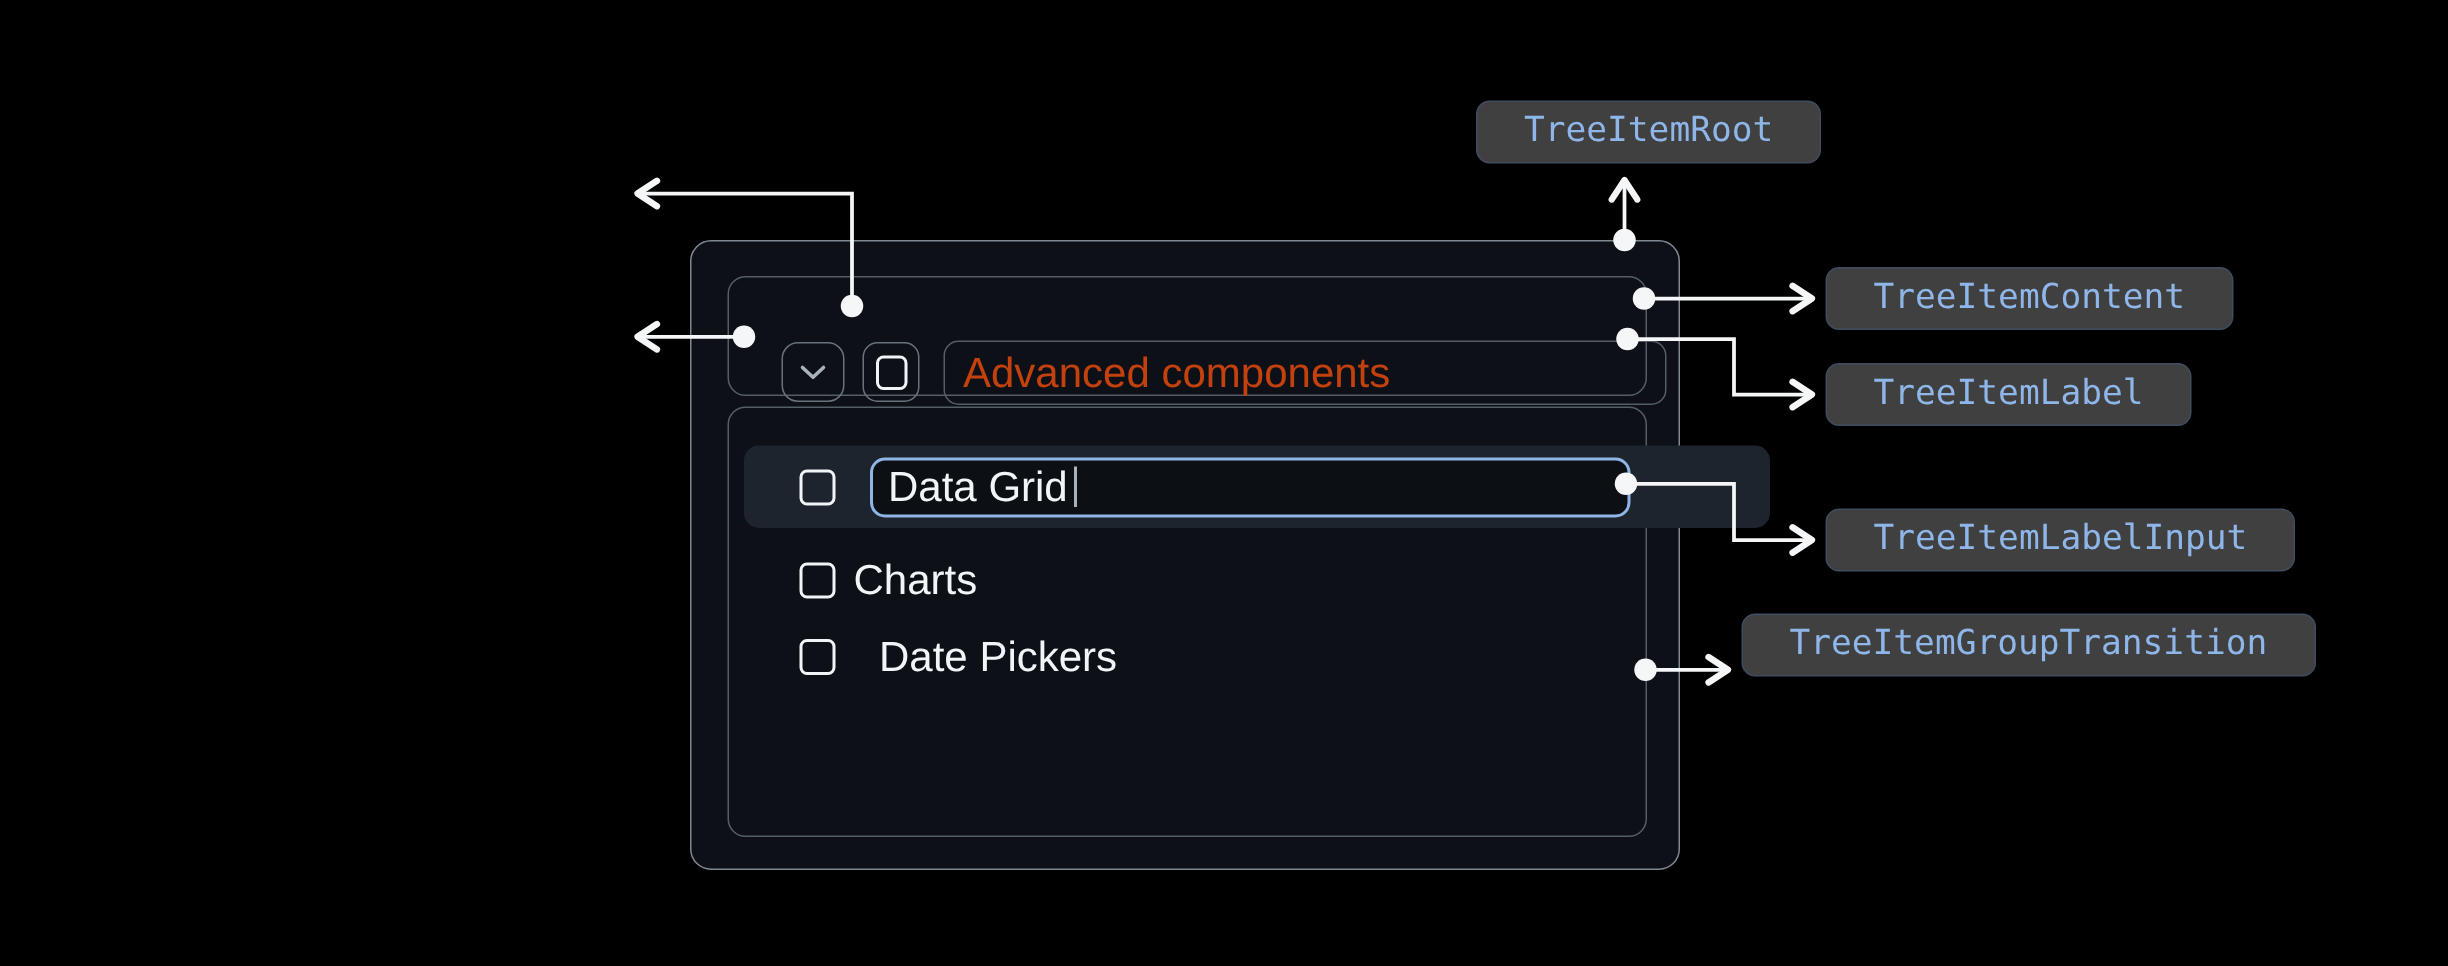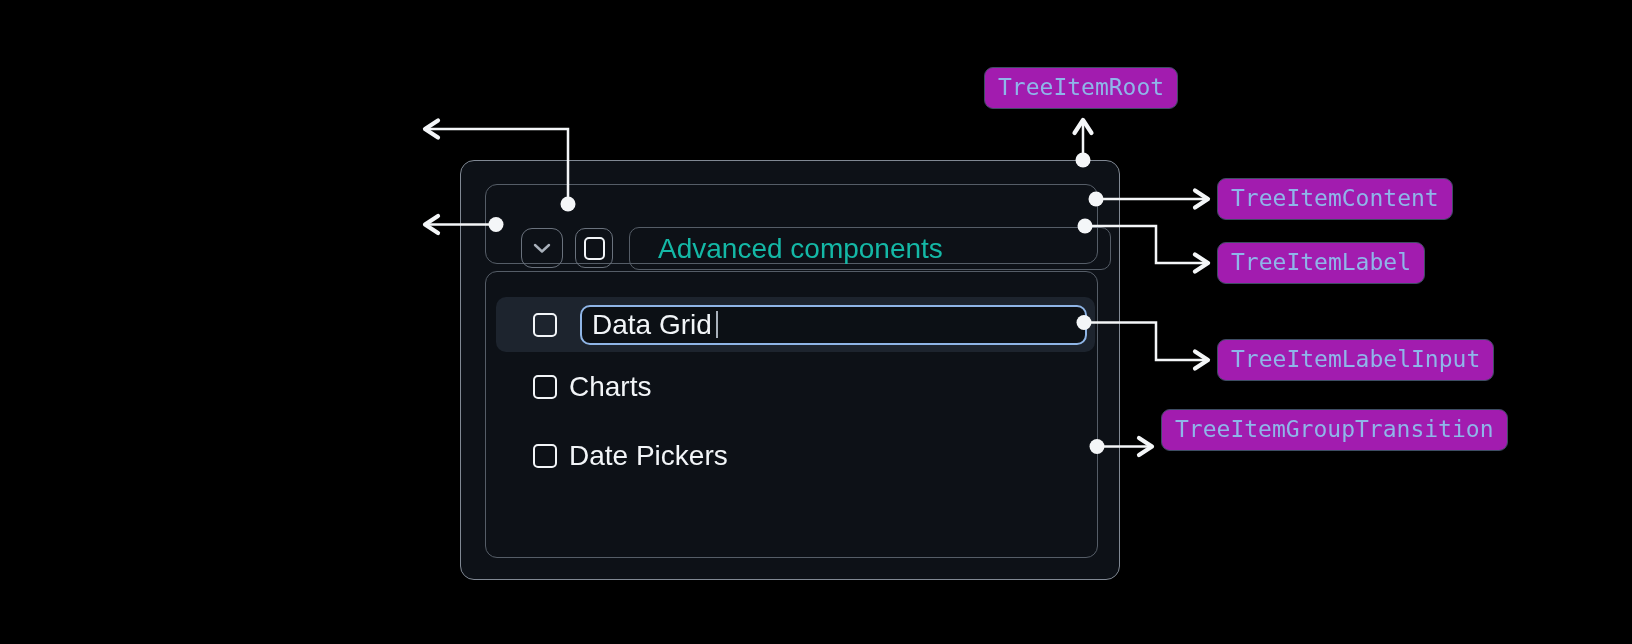--- a/index.html
+++ b/index.html
@@ -9,22 +9,22 @@
     background:#000;
     overflow:hidden;
     font-family:"Liberation Sans", sans-serif;
   }
 
   
   .badge{
     position:absolute;
     box-sizing:border-box;
     height:42px;
-    padding:0 13px;
-    background:#a21caf;
+    padding:0 31px;
+    background:#404040;
     border:1.5px solid #3E4D63;
     border-radius:9px;
     color:#8FB6E9;
     font-family:"DejaVu Sans Mono", monospace;
     font-size:23px;
     line-height:38px;
     white-space:nowrap;
     z-index:6;
   }
 
@@ -72,36 +72,36 @@
     border-radius:5px;
   }
   .label-box{
     position:absolute;
     left:143px;top:42px;
     width:482px;height:43px;
     box-sizing:border-box;
     border:1.5px solid #555D67;
     border-radius:10px;
     display:flex;align-items:center;
-    padding-left:28px;
-    color:#14b8a6;
+    padding-left:12px;
+    color:#c2410c;
     font-size:28px;
   }
   .tree-group{
     position:absolute;
     left:24px;top:110px;
     width:613px;height:287px;
     box-sizing:border-box;
     border:1.5px solid #555D67;
     border-radius:12px;
   }
   .tree-row{
     position:absolute;
     left:10px;
-    width:599px;height:55px;
+    width:684px;height:55px;
     box-sizing:border-box;
     display:flex;align-items:center;
     border-radius:10px;
     color:#F2F5F8;
     font-size:28px;
   }
   .tree-row .row-checkbox{
     width:24px;height:24px;
     box-sizing:border-box;
     border:2.5px solid #F2F5F8;
@@ -159,21 +159,21 @@
           <span>Data Grid</span>
           <span class="text-caret"></span>
         </div>
       </div>
 
       <div class="tree-row" style="top:87px;">
         <span class="row-checkbox"></span>
         <span class="row-label">Charts</span>
       </div>
 
-      <div class="tree-row" style="top:156px;">
+      <div class="tree-row" style="top:138px;gap:17px;">
         <span class="row-checkbox"></span>
         <span class="row-label">Date Pickers</span>
       </div>
 
 
     </div>
   </div>
 
   <svg class="connectors" width="1632" height="644">
     <g stroke="#F4F6F8" stroke-width="2.5" fill="none">

